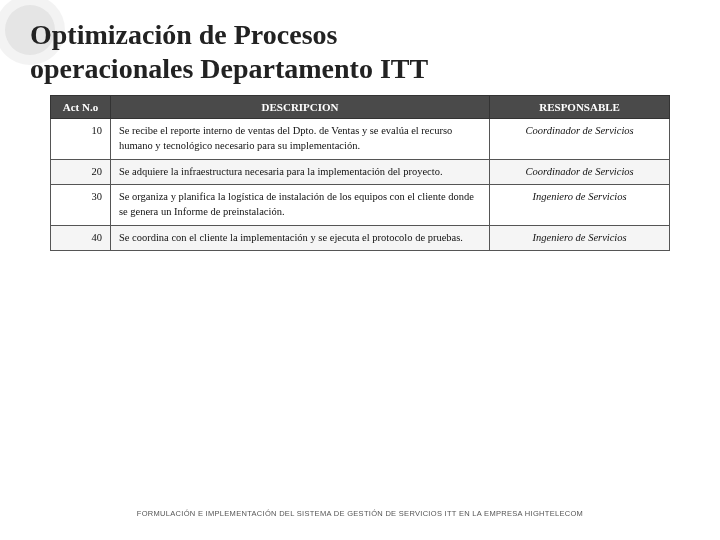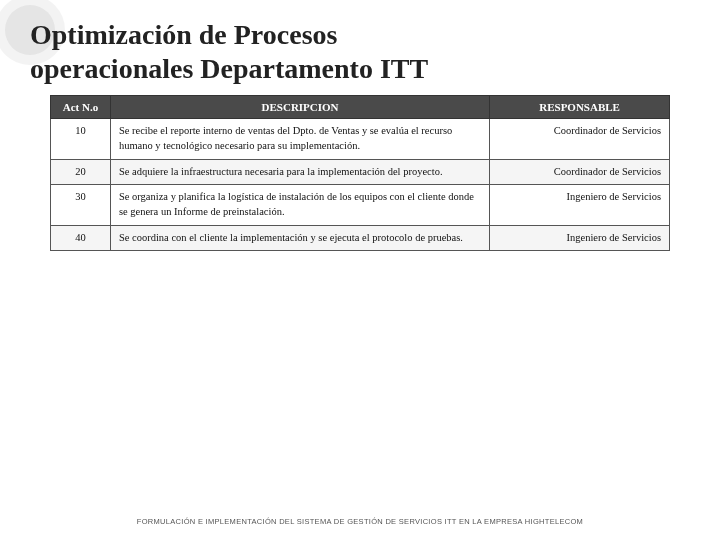--- a/index.html
+++ b/index.html
@@ -92,38 +92,39 @@
     tbody td {
       padding: 5px 8px;
       border: 1px solid #555;
       vertical-align: top;
       font-size: 10.5px;
       line-height: 1.4;
       color: #111;
     }
 
     td.act-no {
-      text-align: center;
+      text-align: right;
       font-weight: normal;
       width: 60px;
     }
 
     td.desc {
       width: 380px;
       margin-left: 12px;
     }
 
     td.resp {
-      text-align: right;
+      text-align: center;
       width: 180px;
+      font-style: italic;
     }
 
     .footer-text {
       position: absolute;
-      bottom: 14px;
+      bottom: 22px;
       left: 0;
       right: 0;
       text-align: center;
       font-size: 7.5px;
       color: #555;
       font-family: Arial, sans-serif;
       letter-spacing: 0.3px;
     }
   </style>
 </head>

